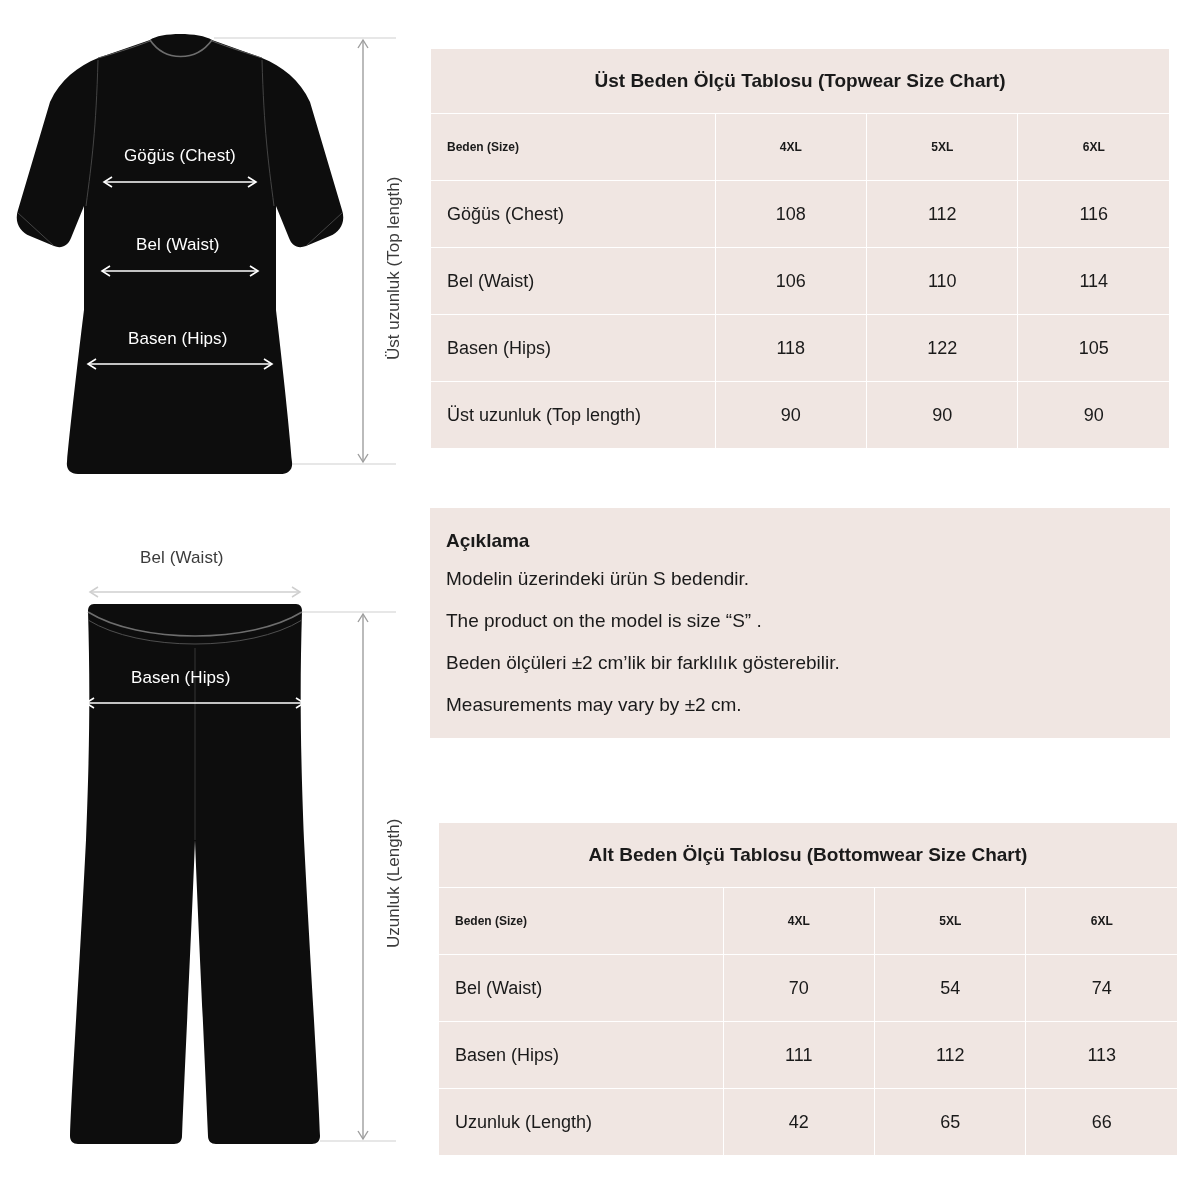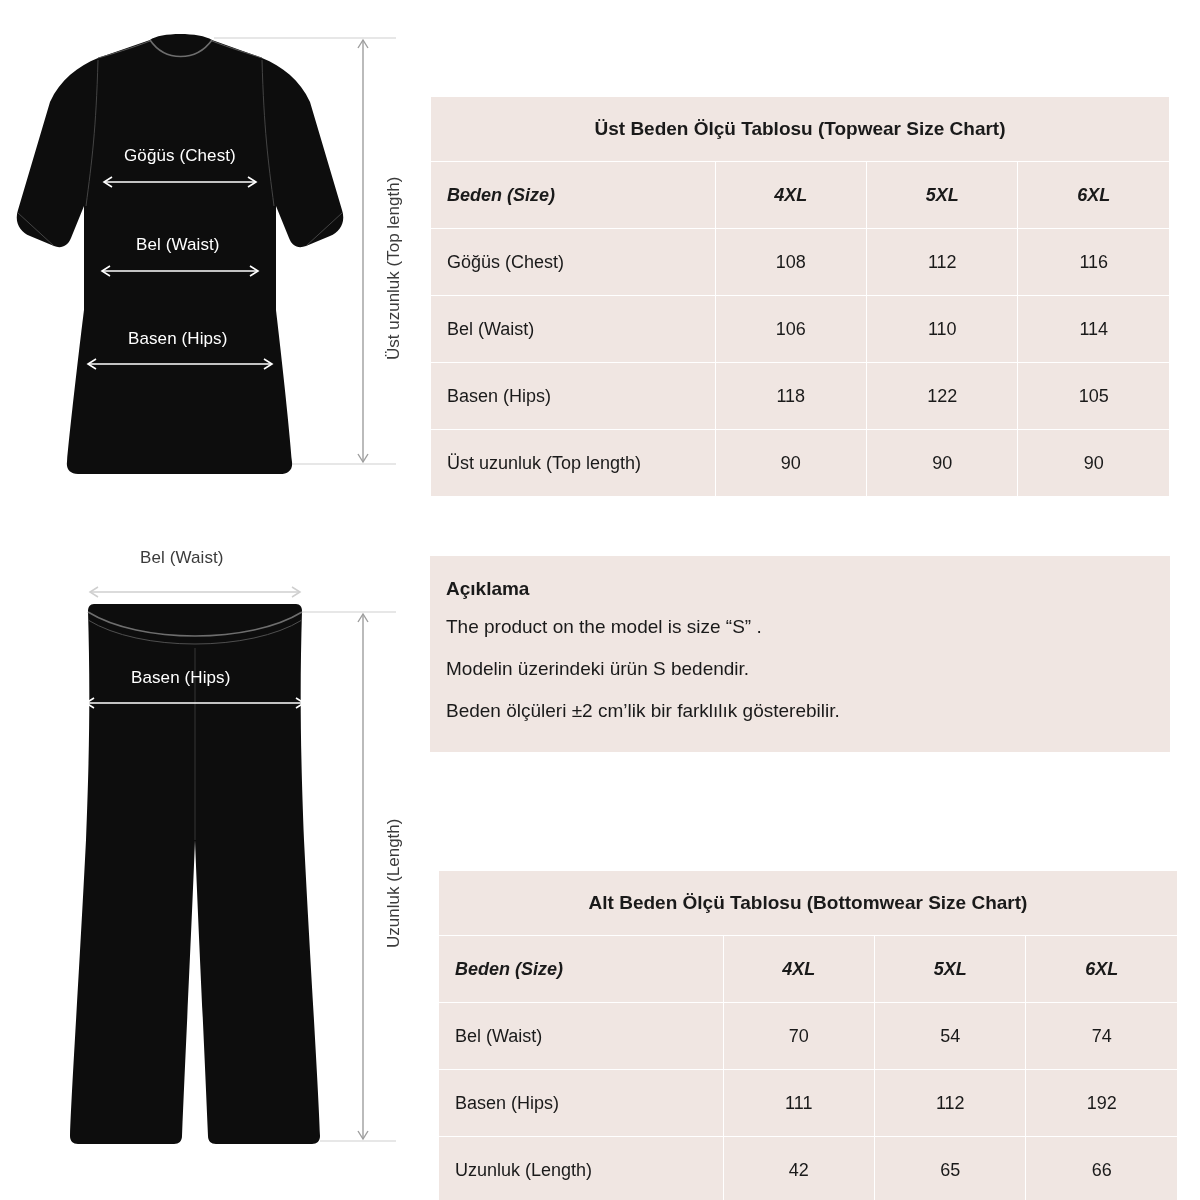--- a/index.html
+++ b/index.html
@@ -58,21 +58,20 @@
     transform: rotate(-90deg);
   }
 
   
   .tables-col {
     position: absolute;
     left: 430px;
     top: 0;
     width: 760px;
     height: 952px;
-    margin-top: 48px;
   }
 
   .card {
     position: absolute;
     background: #f0e6e2;
     box-sizing: border-box;
   }
 
   #card-top { left: 0; top: 48px; width: 740px; }
   #card-note { left: 0; top: 508px; width: 740px; }
@@ -102,31 +101,30 @@
     border: 1px solid #ffffff;
   }
 
   table td.label-cell {
     text-align: left;
     padding-left: 16px;
   }
 
   table td.head-cell {
     font-weight: bold;
-    font-size: 18px;
-    font-style: italic;
+    font-size: 12px;
   }
 
   table td.label-cell.head-cell {
     text-align: left;
     padding-left: 16px;
   }
 
   .note-body {
-    padding: 22px 0 30px 16px;
+    padding: 22px 0 22px 16px;
   }
   .note-title {
     font-size: 19px;
     font-weight: bold;
     margin: 0 0 16px 0;
   }
   .note-line {
     font-size: 19px;
     margin: 0 0 20px 0;
     color: #1a1a1a;
@@ -287,23 +285,24 @@
             <td>90</td>
             <td>90</td>
           </tr>
         </tbody>
       </table>
     </div>
 
     <div class="card" id="card-note">
       <div class="note-body">
         <p class="note-title">Açıklama</p>
+        <p class="note-line">Modelin üzerindeki ürün S bedendir.</p>
         <p class="note-line">The product on the model is size “S” .</p>
-        <p class="note-line">Modelin üzerindeki ürün S bedendir.</p>
         <p class="note-line">Beden ölçüleri ±2 cm’lik bir farklılık gösterebilir.</p>
+        <p class="note-line">Measurements may vary by ±2 cm.</p>
       </div>
     </div>
 
     <div class="card" id="card-bottom">
       <table>
         <colgroup>
           <col style="width:38.5%">
           <col style="width:20.5%">
           <col style="width:20.5%">
           <col style="width:20.5%">
@@ -321,21 +320,21 @@
           <tr>
             <td class="label-cell">Bel (Waist)</td>
             <td>70</td>
             <td>54</td>
             <td>74</td>
           </tr>
           <tr>
             <td class="label-cell">Basen (Hips)</td>
             <td>111</td>
             <td>112</td>
-            <td>192</td>
+            <td>113</td>
           </tr>
           <tr>
             <td class="label-cell">Uzunluk (Length)</td>
             <td>42</td>
             <td>65</td>
             <td>66</td>
           </tr>
         </tbody>
       </table>
     </div>

